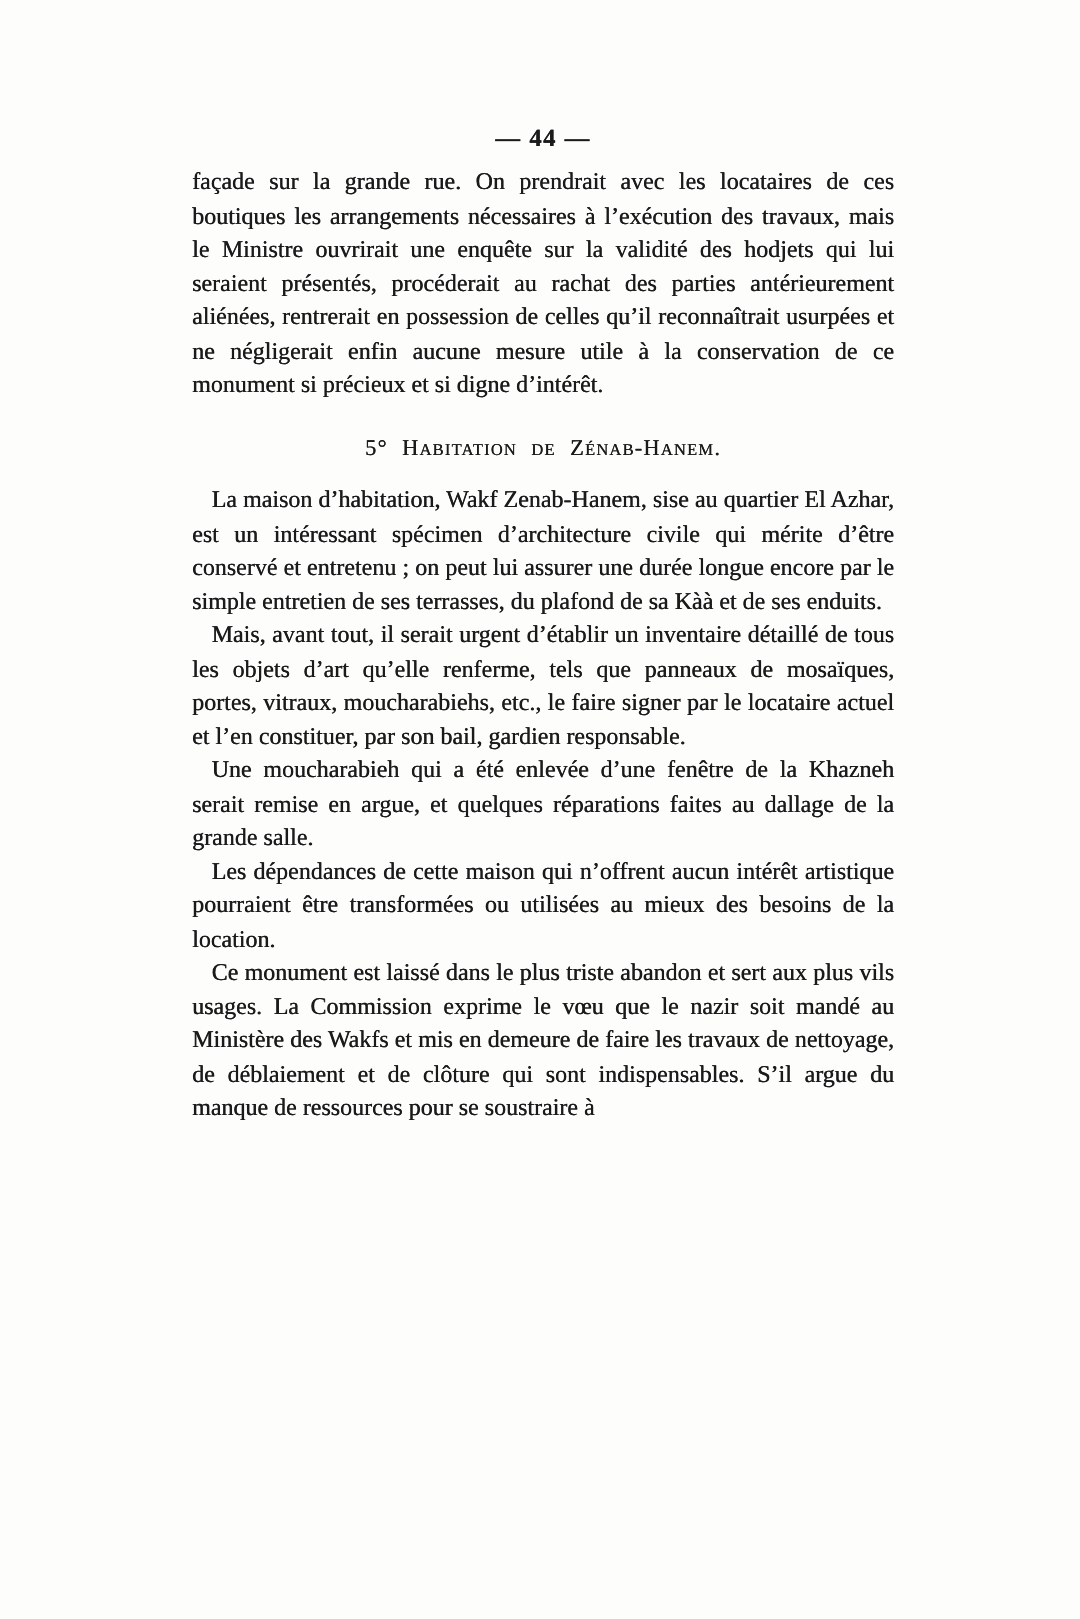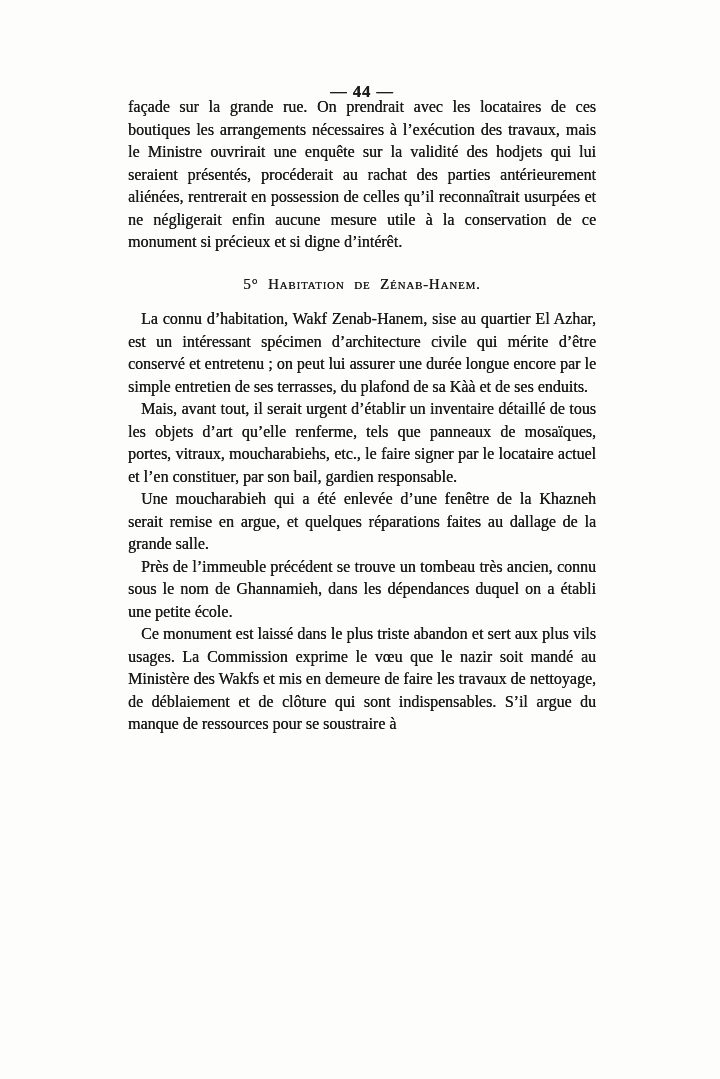--- a/index.html
+++ b/index.html
@@ -31,21 +31,21 @@
     left: 128px;
     width: 468px;
     text-align: center;
     font-size: 16.5px;
     font-weight: bold;
     letter-spacing: 1px;
     text-shadow: 0.2px 0 0 currentColor;
   }
   .text-column {
     position: absolute;
-    top: 96px;
+    top: 111px;
     left: 128px;
     width: 468px;
     font-size: 16px;
     line-height: 22.5px;
     text-align: justify;
     text-shadow: 0.25px 0 0 currentColor;
   }
   .para {
     margin: 0;
     text-indent: 13px;
@@ -72,26 +72,26 @@
 <div class="page">
 
   <div class="page-number">— 44 —</div>
 
   <div class="text-column">
 
     <p class="para no-indent">façade sur la grande rue. On prendrait avec les locataires de ces boutiques les arrangements nécessaires à l’exécution des travaux, mais le Ministre ouvrirait une enquête sur la validité des hodjets qui lui seraient présentés, procéderait au rachat des parties antérieurement aliénées, rentrerait en possession de celles qu’il reconnaîtrait usurpées et ne négligerait enfin aucune mesure utile à la conservation de ce monument si précieux et si digne d’intérêt.</p>
 
     <h2 class="section-heading">5° Habitation de Zénab-Hanem.</h2>
 
-    <p class="para">La connu d’habitation, Wakf Zenab-Hanem, sise au quartier El Azhar, est un intéressant spécimen d’architecture civile qui mérite d’être conservé et entretenu ; on peut lui assurer une durée longue encore par le simple entretien de ses terrasses, du plafond de sa Kàà et de ses enduits.</p>
+    <p class="para">La maison d’habitation, Wakf Zenab-Hanem, sise au quartier El Azhar, est un intéressant spécimen d’architecture civile qui mérite d’être conservé et entretenu ; on peut lui assurer une durée longue encore par le simple entretien de ses terrasses, du plafond de sa Kàà et de ses enduits.</p>
 
     <p class="para">Mais, avant tout, il serait urgent d’établir un inventaire détaillé de tous les objets d’art qu’elle renferme, tels que panneaux de mosaïques, portes, vitraux, moucharabiehs, etc., le faire signer par le locataire actuel et l’en constituer, par son bail, gardien responsable.</p>
 
     <p class="para">Une moucharabieh qui a été enlevée d’une fenêtre de la Khazneh serait remise en argue, et quelques réparations faites au dallage de la grande salle.</p>
 
+    <p class="para">Les dépendances de cette maison qui n’offrent aucun intérêt artistique pourraient être transformées ou utilisées au mieux des besoins de la location.</p>
 
 
-    <p class="para">Près de l’immeuble précédent se trouve un tombeau très ancien, connu sous le nom de Ghannamieh, dans les dépendances duquel on a établi une petite école.</p>
 
     <p class="para">Ce monument est laissé dans le plus triste abandon et sert aux plus vils usages. La Commission exprime le vœu que le nazir soit mandé au Ministère des Wakfs et mis en demeure de faire les travaux de nettoyage, de déblaiement et de clôture qui sont indispensables. S’il argue du manque de ressources pour se soustraire à</p>
 
   </div>
 </div>
 
 </body></html>

